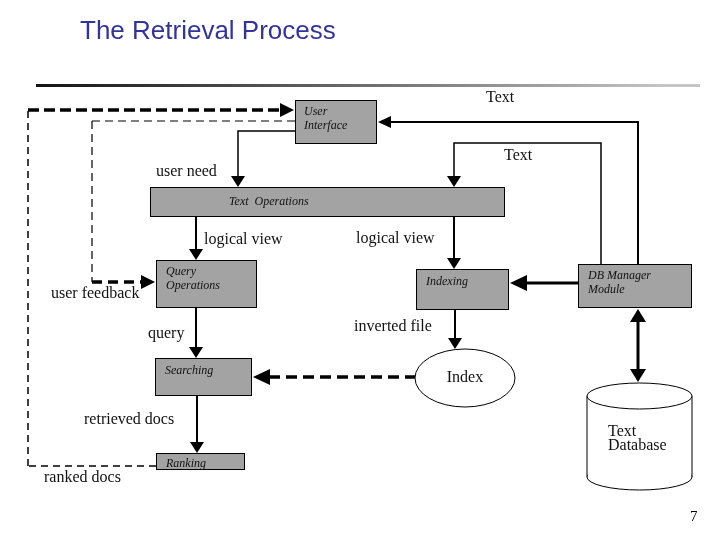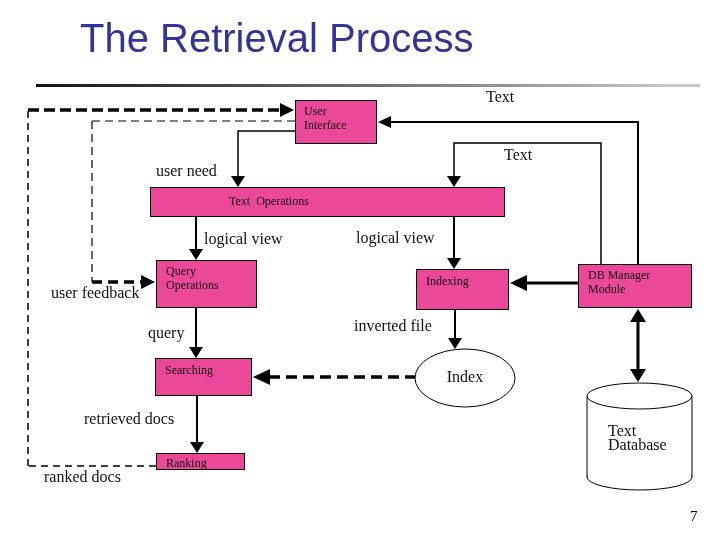--- a/index.html
+++ b/index.html
@@ -3,31 +3,31 @@
 <meta charset="utf-8">
 <style>
   html,body { margin:0; padding:0; background:#888; }
   .slide {
     position:relative; width:720px; height:540px; background:#ffffff;
     overflow:hidden; font-family:"Liberation Serif", serif;
   }
   .title {
     position:absolute; left:80px; top:16px;
     font-family:"Liberation Sans", sans-serif;
-    font-size:40px; line-height:1.1; color:#333399; letter-spacing:0px;
+    font-size:26px; line-height:1.1; color:#333399; letter-spacing:0px;
   }
   .title-rule {
     position:absolute; left:36px; top:84px; width:664px; height:3px;
     background:linear-gradient(to right, #141414, #777777 55%, #c6c6c6 95%);
   }
   svg.connectors { position:absolute; left:0; top:0; z-index:1; }
   .box {
-    position:absolute; z-index:2; background:#ec4899;
+    position:absolute; z-index:2; background:#a3a3a3;
     border:1px solid #000000; box-sizing:border-box;
-    font-size:12px; line-height:14px; color:#111;
+    font-size:12px; line-height:14px; color:#111;font-style:italic;
   }
   .box .box-label { white-space:pre-wrap; }
   #box-ui           { left:295px; top:100px; width:82px;  height:44px; padding:3px 0 0 8px; }
   #box-ui .box-label { width:60px; }
   #box-tops         { left:150px; top:187px; width:355px; height:30px; padding:6px 0 0 78px; }
   #box-qops         { left:156px; top:260px; width:101px; height:48px; padding:3px 0 0 9px; }
   #box-qops .box-label { width:62px; }
   #box-idx          { left:416px; top:269px; width:93px;  height:41px; padding:4px 0 0 9px; }
   #box-dbm          { left:578px; top:264px; width:114px; height:44px; padding:3px 0 0 9px; }
   #box-dbm .box-label { width:85px; }

